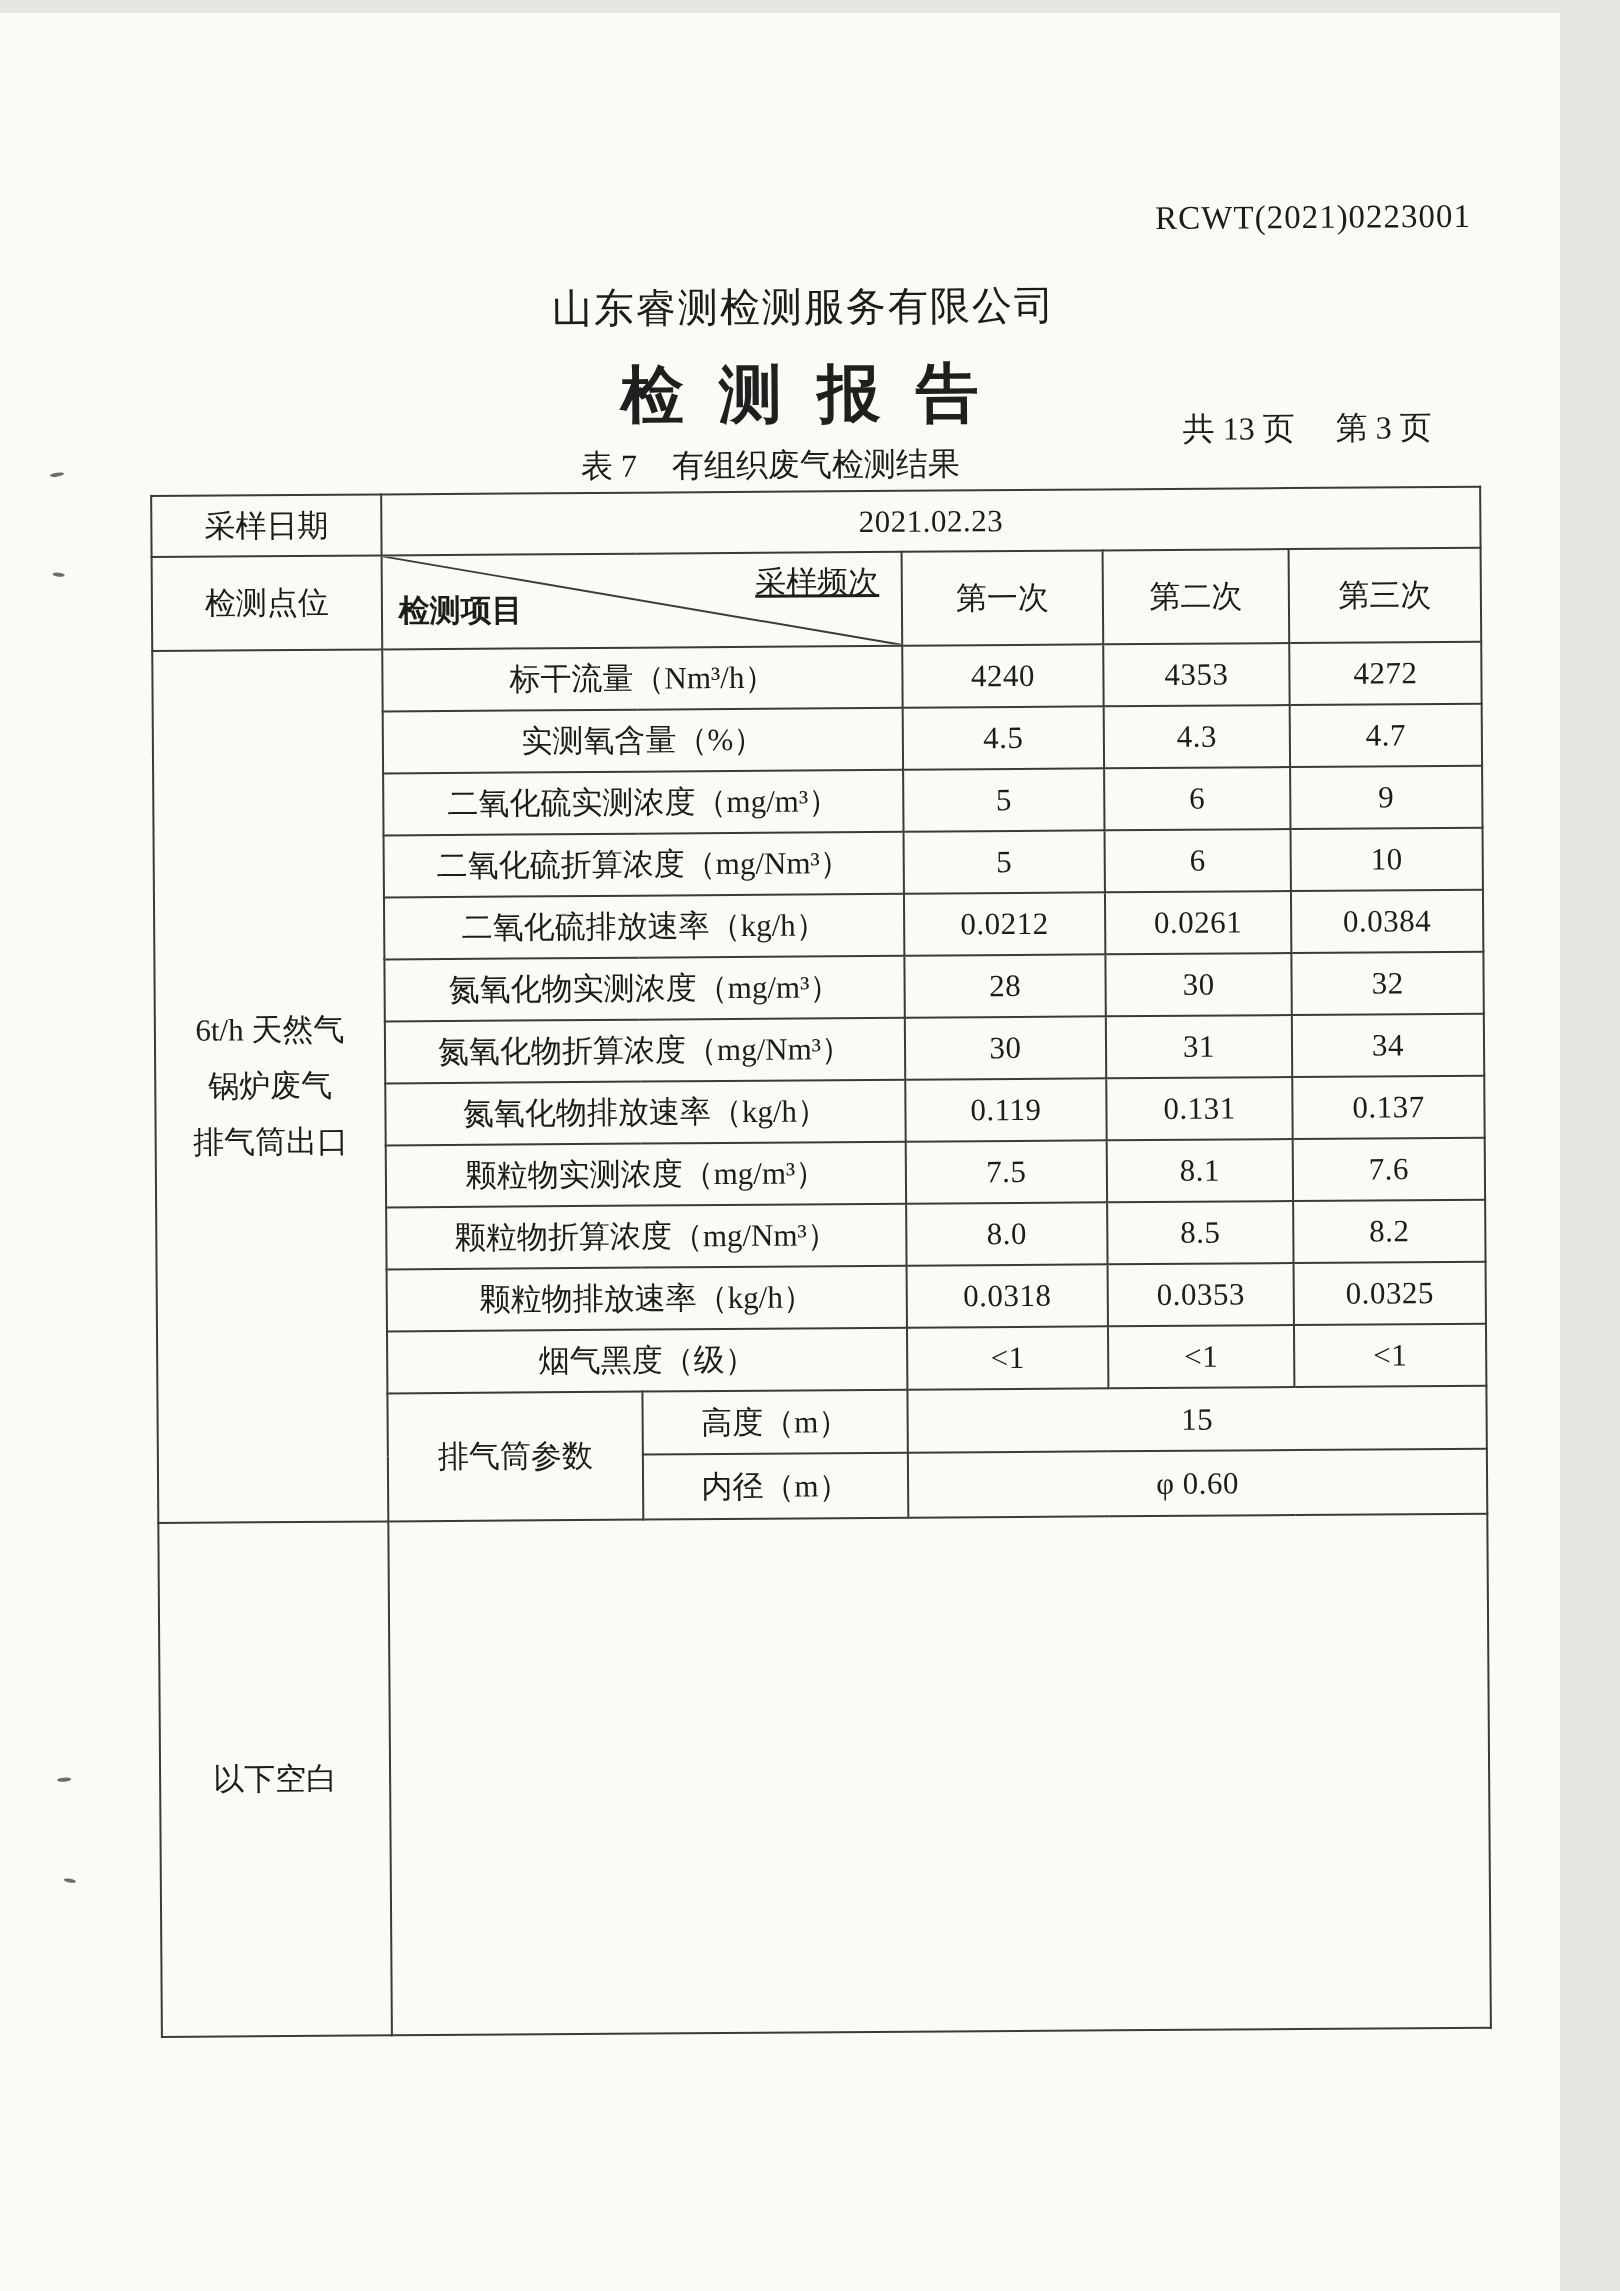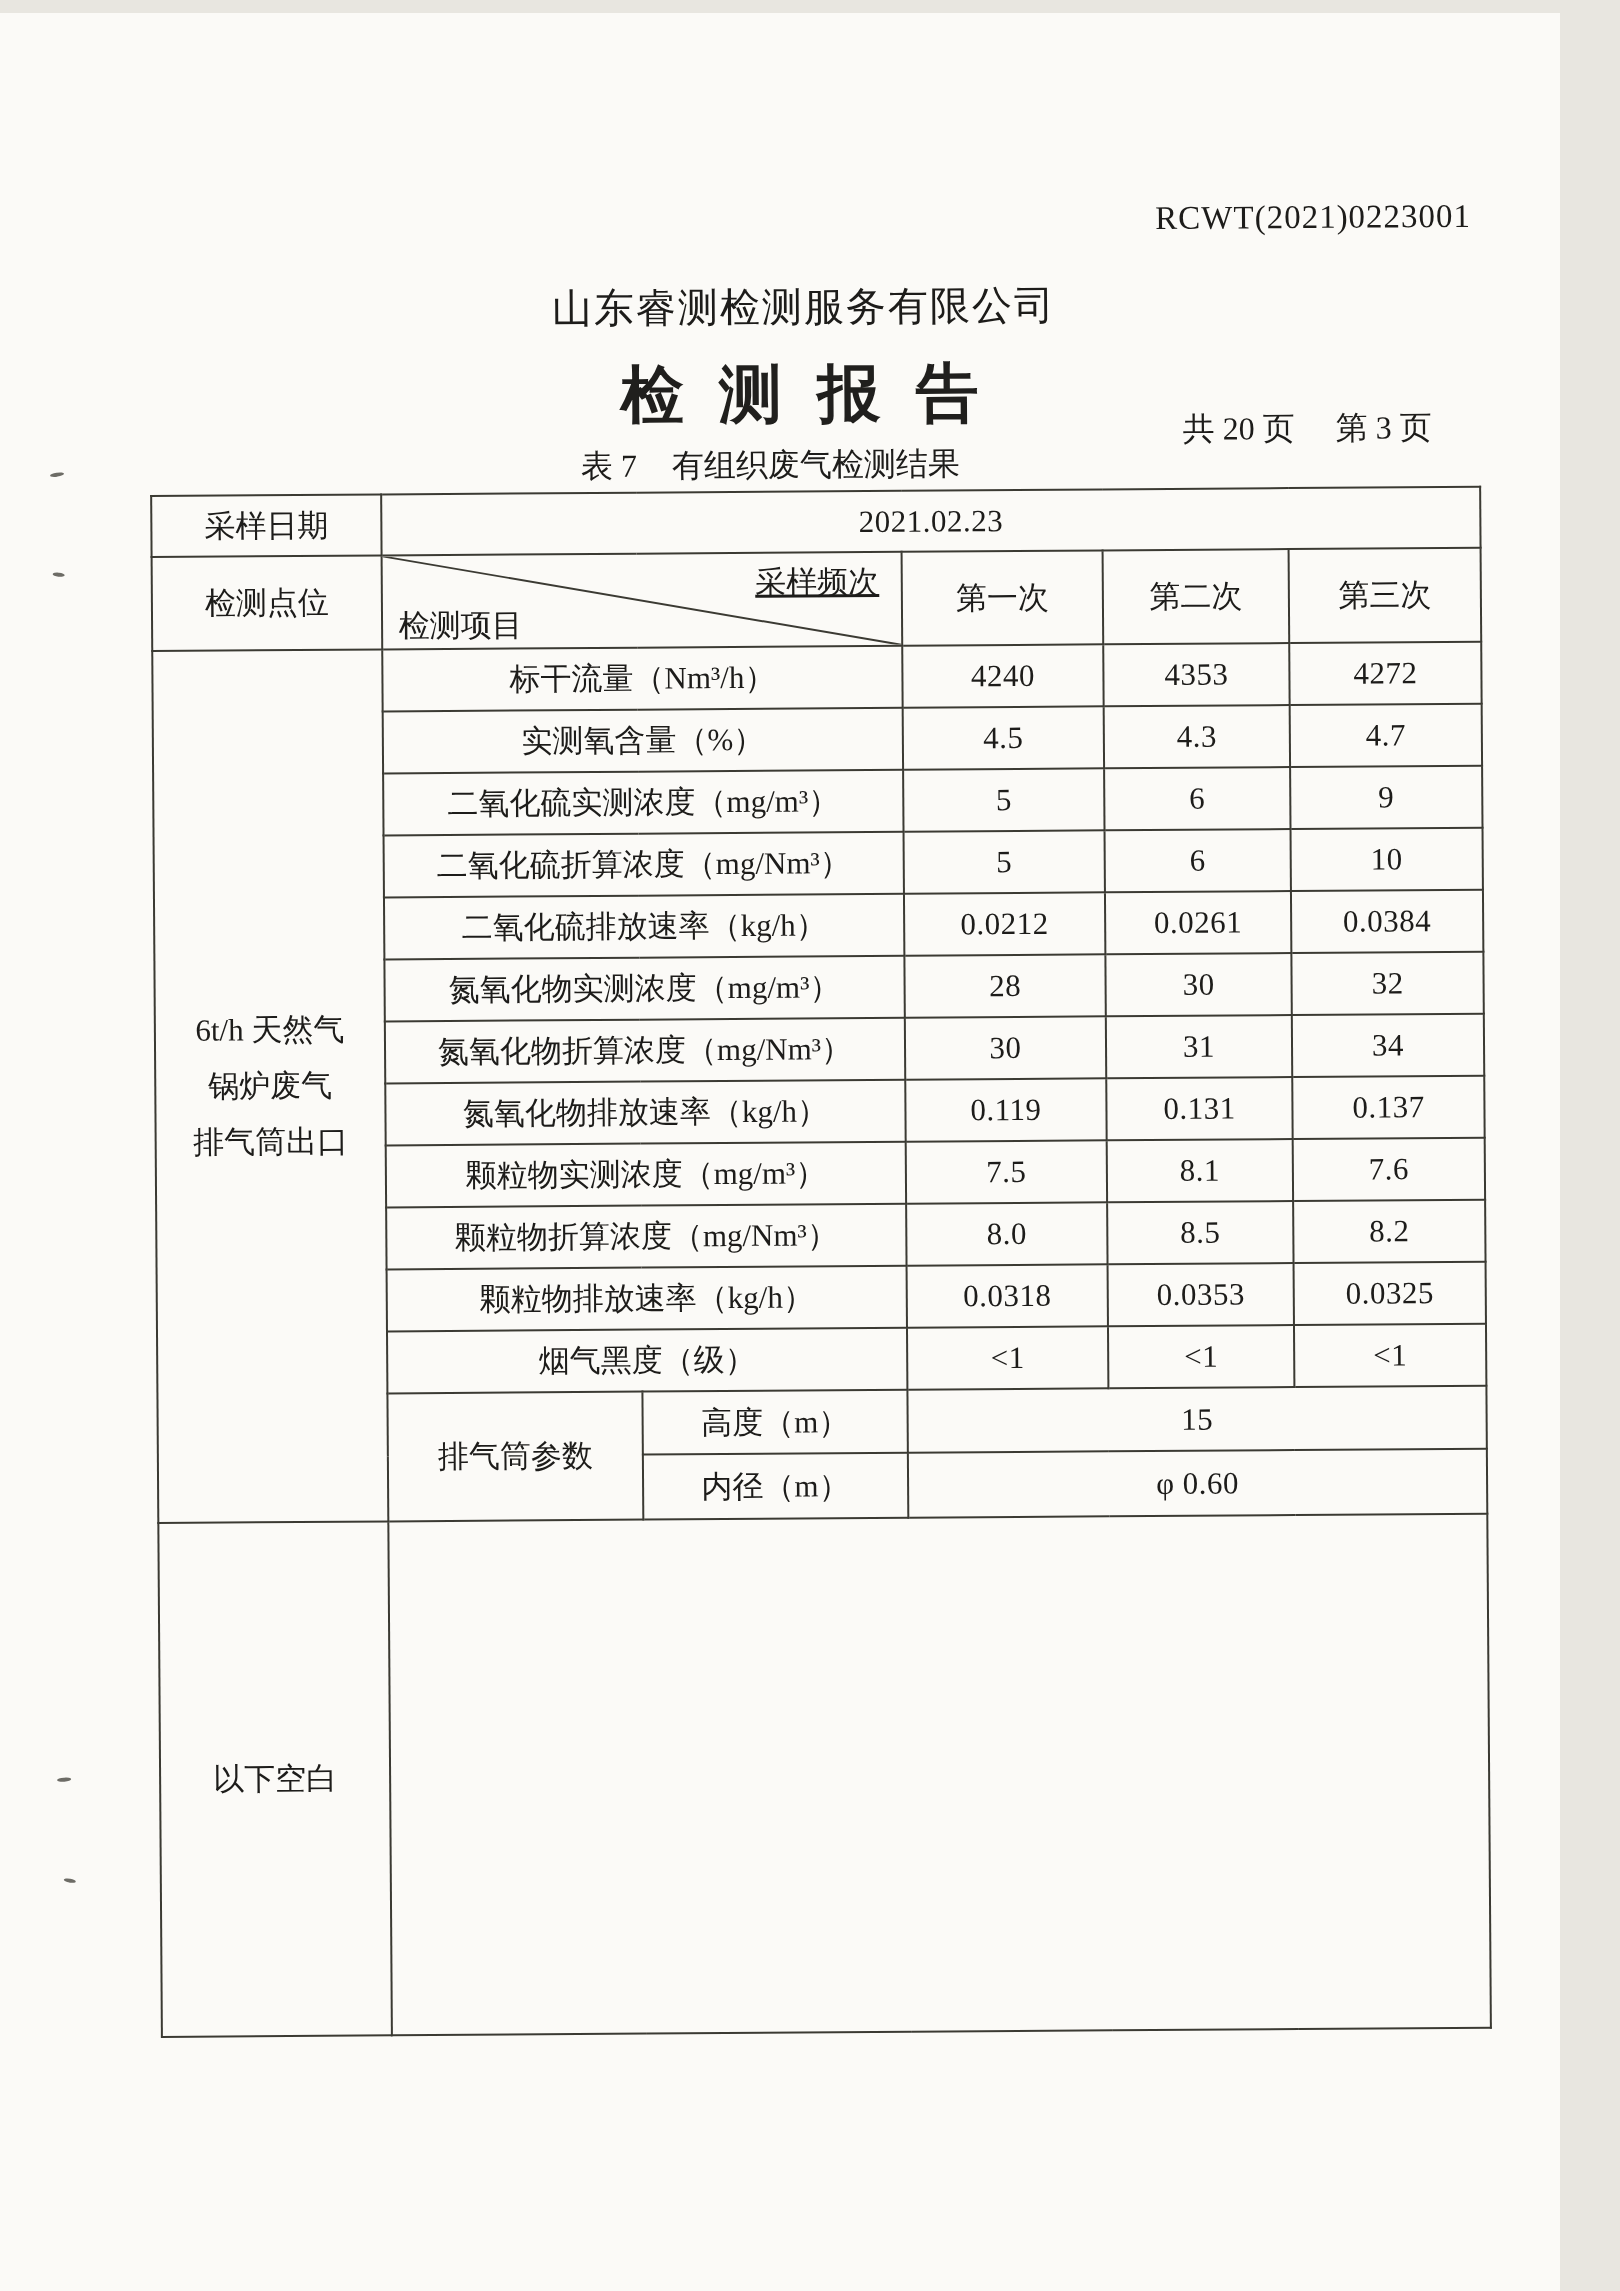--- a/index.html
+++ b/index.html
@@ -57,21 +57,21 @@
   tr.r-blank{height:514px;}
   td.param{font-size:30px;}
   td.num{font-size:31px;letter-spacing:0.5px;}
   td.loc{
     font-size:31px;line-height:1.8;
     padding-top:125px;
   }
   td.diag-cell{position:relative;}
   .diag-svg{position:absolute;left:0;top:0;width:100%;height:100%;display:block;}
   .diag-top{position:absolute;top:7.8px;right:21.6px;font-size:31px;text-decoration:underline;}
-  .diag-bottom{position:absolute;bottom:1px;left:15.7px;font-size:31px;}
+  .diag-bottom{position:absolute;bottom:16px;left:15.7px;font-size:31px;font-weight:bold;}
   td.blankNote{
     vertical-align:top;padding-top:90px;font-size:31px;
   }
   td.blankArea{background:transparent;}
   
   .speck{
     position:absolute;width:13.7px;height:3.9px;border-radius:50%;
     background:#54524c;opacity:.85;
   }
   .speck.s1{left:55px;top:459px;transform:rotate(-8deg);}
@@ -86,21 +86,21 @@
   <div class="rotwrap">
 
     <div class="report-no">RCWT(2021)0223001</div>
     <div class="company">山东睿测检测服务有限公司</div>
     <div class="title">检 测 报 告</div>
     <div class="caption">
       <span>表 7</span>
       <span>有组织废气检测结果</span>
     </div>
     <div class="pageinfo">
-      <span>共 20 页</span>
+      <span>共 13 页</span>
       <span>第 3 页</span>
     </div>
 
     <table class="results">
       <colgroup>
         <col style="width:230px">
           <col style="width:255px">
           <col style="width:265px">
         <col style="width:201px">
           <col style="width:186px">

